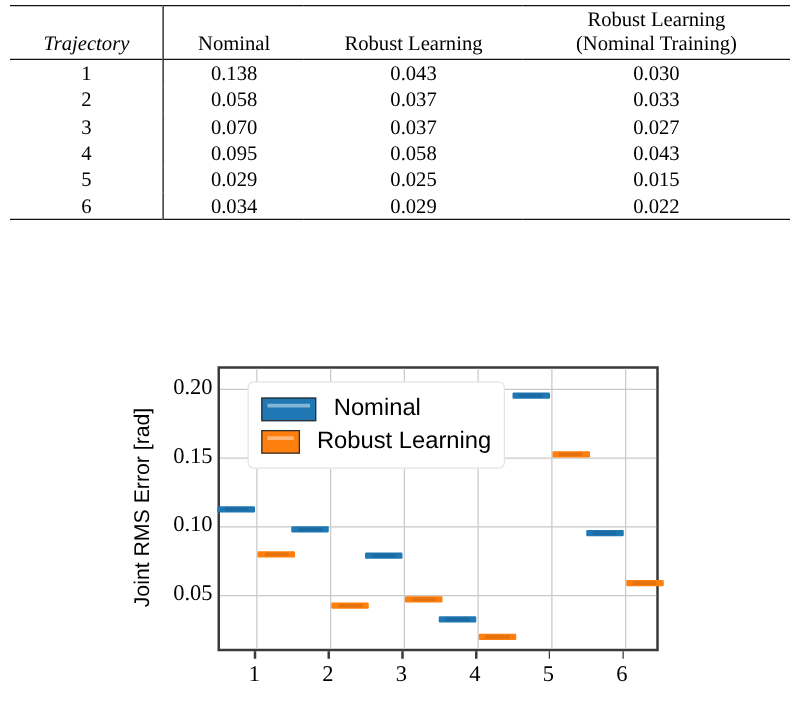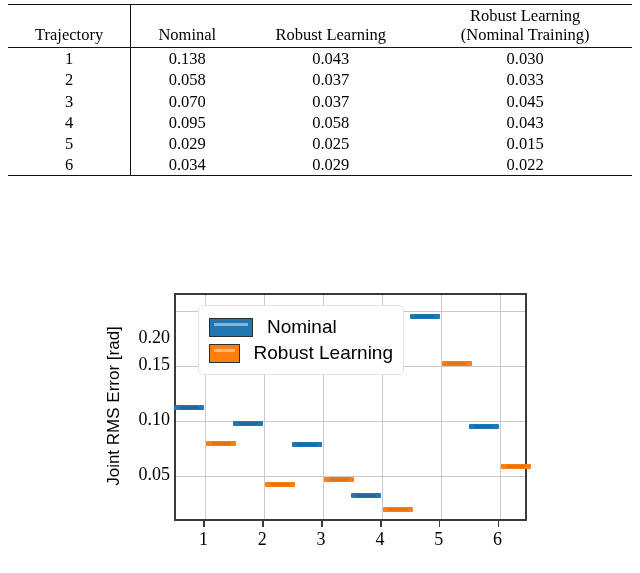--- a/index.html
+++ b/index.html
@@ -12,21 +12,21 @@
     border-collapse:collapse; font-family:"Liberation Serif",serif;
   }
   #results-table td, #results-table th{
     text-align:center; font-weight:normal; padding:1px 2px; line-height:1.16;
   }
   #results-table thead th{ font-size:16.5px; vertical-align:bottom; padding-bottom:3px;}
   #results-table tbody td{ font-size:16.5px;}
   .rule-top{border-top:1.6px solid #111;}
   .rule-bot{border-bottom:1.6px solid #111;}
   .vrule{border-left:1.4px solid #111;}
-  .col-traj{width:120px;}
+  .col-traj{width:120px;font-style:italic;}
   .col-nom{width:110px;}
   .col-rob{width:175px;}
   .col-rob2{width:215px;}
   .hdr2{display:block;}
 
   
   #figure{position:absolute; left:0; top:268px; width:640px; height:305px;}
 
   
   #plot-frame{
@@ -98,21 +98,21 @@
     <tr>
       <td>2</td>
       <td class="vrule">0.058</td>
       <td>0.037</td>
       <td>0.033</td>
     </tr>
     <tr>
       <td>3</td>
       <td class="vrule">0.070</td>
       <td>0.037</td>
-      <td>0.045</td>
+      <td>0.027</td>
     </tr>
     <tr>
       <td>4</td>
       <td class="vrule">0.095</td>
       <td>0.058</td>
       <td>0.043</td>
     </tr>
     <tr>
       <td>5</td>
       <td class="vrule">0.029</td>
@@ -131,21 +131,21 @@
 <div id="figure">
 
   <div id="ylabel">Joint RMS Error [rad]</div>
   <div id="ytick-wrap">
       <div class="ytick" style="top: 196.752px; padding-left: 20px;">0.05</div>
       <div class="ytick-mark" style="top: 205.752px;"></div>
       <div class="ytick" style="top: 141.812px;">0.10</div>
       <div class="ytick-mark" style="top: 150.812px;"></div>
       <div class="ytick" style="top: 86.8723px;">0.15</div>
       <div class="ytick-mark" style="top: 95.8723px;"></div>
-      <div class="ytick" style="top: 31.9325px; margin-top: 28px;">0.20</div>
+      <div class="ytick" style="top: 31.9325px;">0.20</div>
       <div class="ytick-mark" style="top: 40.9325px;"></div>
     </div>
 
   <div id="plot-frame">
     <div id="gridlines">
         <div class="gridline-h" style="top: 180.752px;"></div>
         <div class="gridline-h" style="top: 125.812px;"></div>
         <div class="gridline-h" style="top: 70.8723px;"></div>
         <div class="gridline-h" style="top: 15.9325px;"></div>
         <div class="gridline-v" style="left: 29.4167px;"></div>

